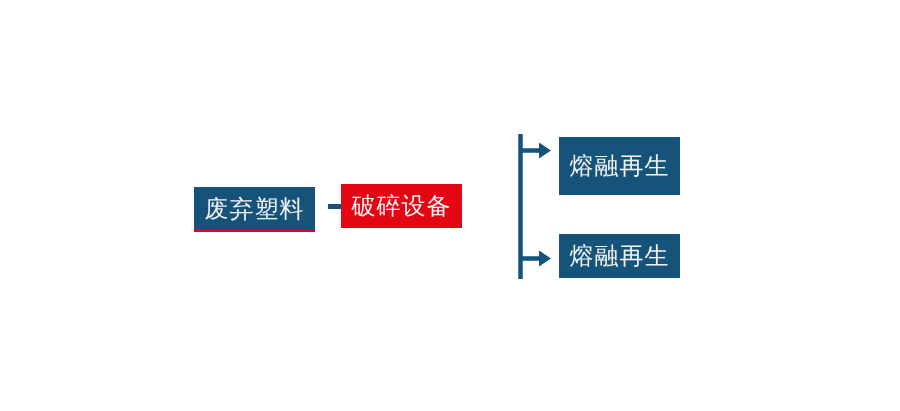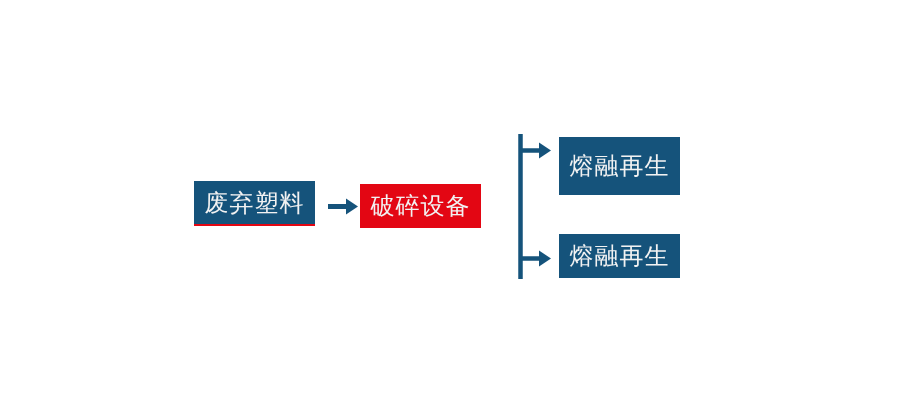--- a/index.html
+++ b/index.html
@@ -24,25 +24,25 @@
     font-size: 24px;
     letter-spacing: 1px;
     font-weight: 400;
     box-sizing: border-box;
     white-space: nowrap;
   }
   .node-blue { background: #15537b; }
   .node-red  { background: #e30613; }
 
   #node-waste-plastic {
-    left: 194px; top: 181px; width: 121px; height: 45px;
+    left: 194px; top: 187px; width: 121px; height: 45px;
     border-bottom: 2px solid #e30613;
   }
   #node-crushing-equipment {
-    left: 360px; top: 184px; width: 121px; height: 44px;
+    left: 341px; top: 184px; width: 121px; height: 44px;
   }
   #node-melt-regeneration {
     left: 559px; top: 137px; width: 121px; height: 58px;
   }
   #node-pyrolysis {
     left: 559px; top: 234px; width: 121px; height: 44px;
   }
 
   svg.connector-layer {
     position: absolute;

